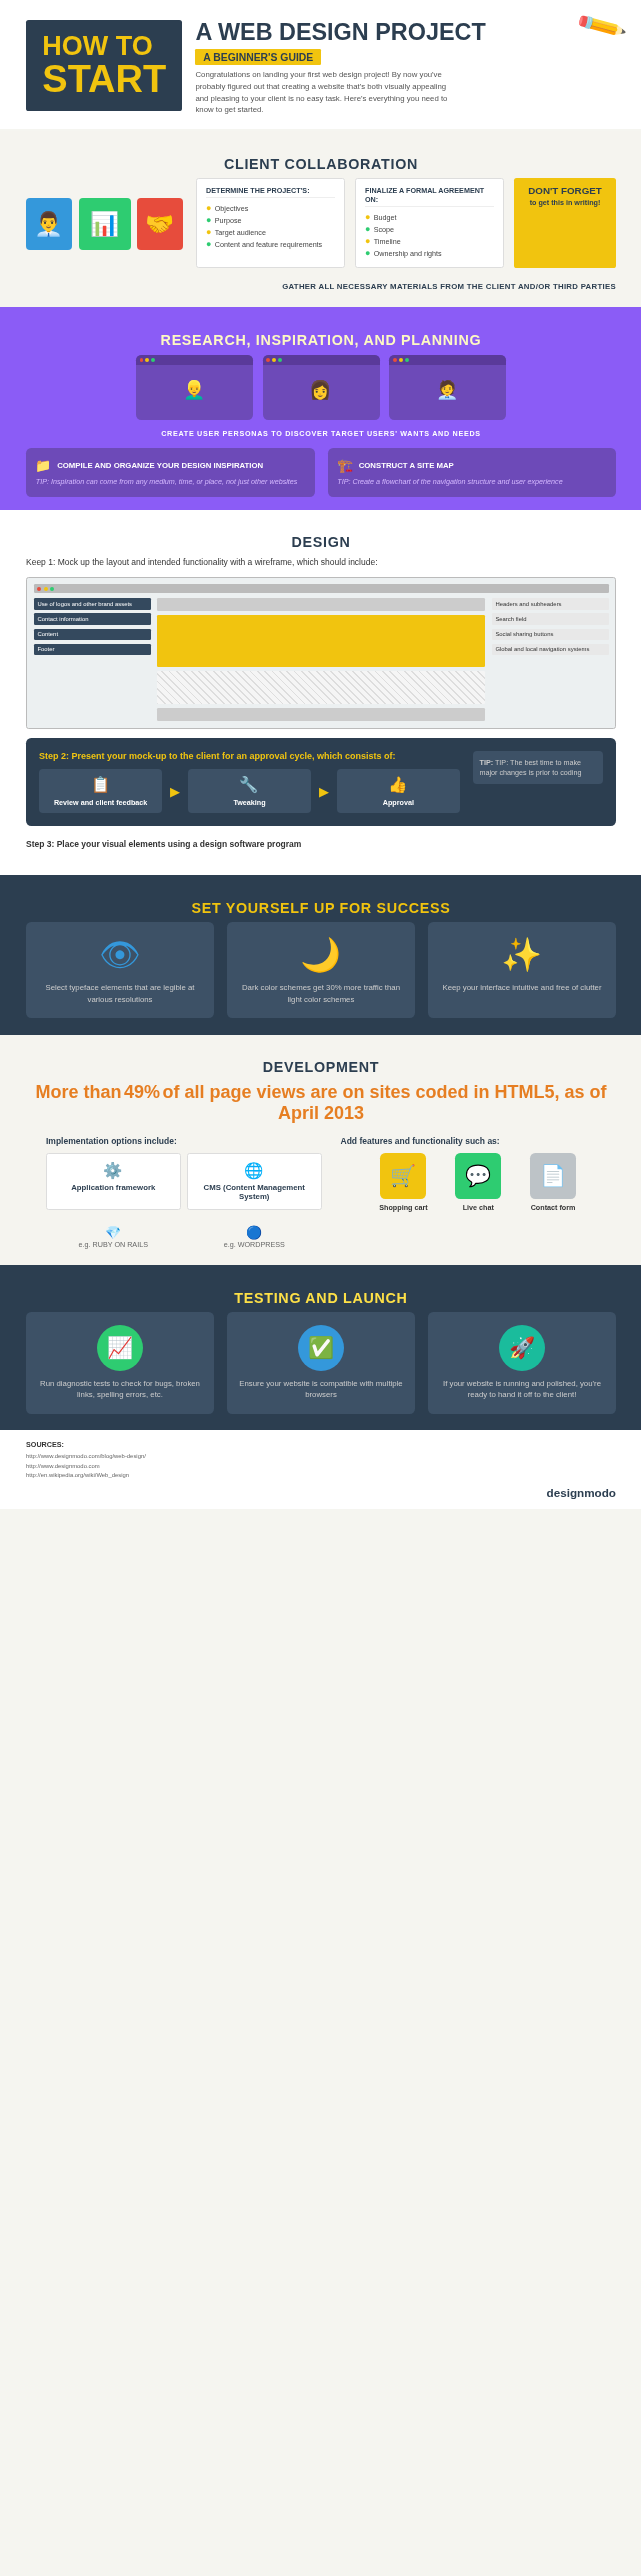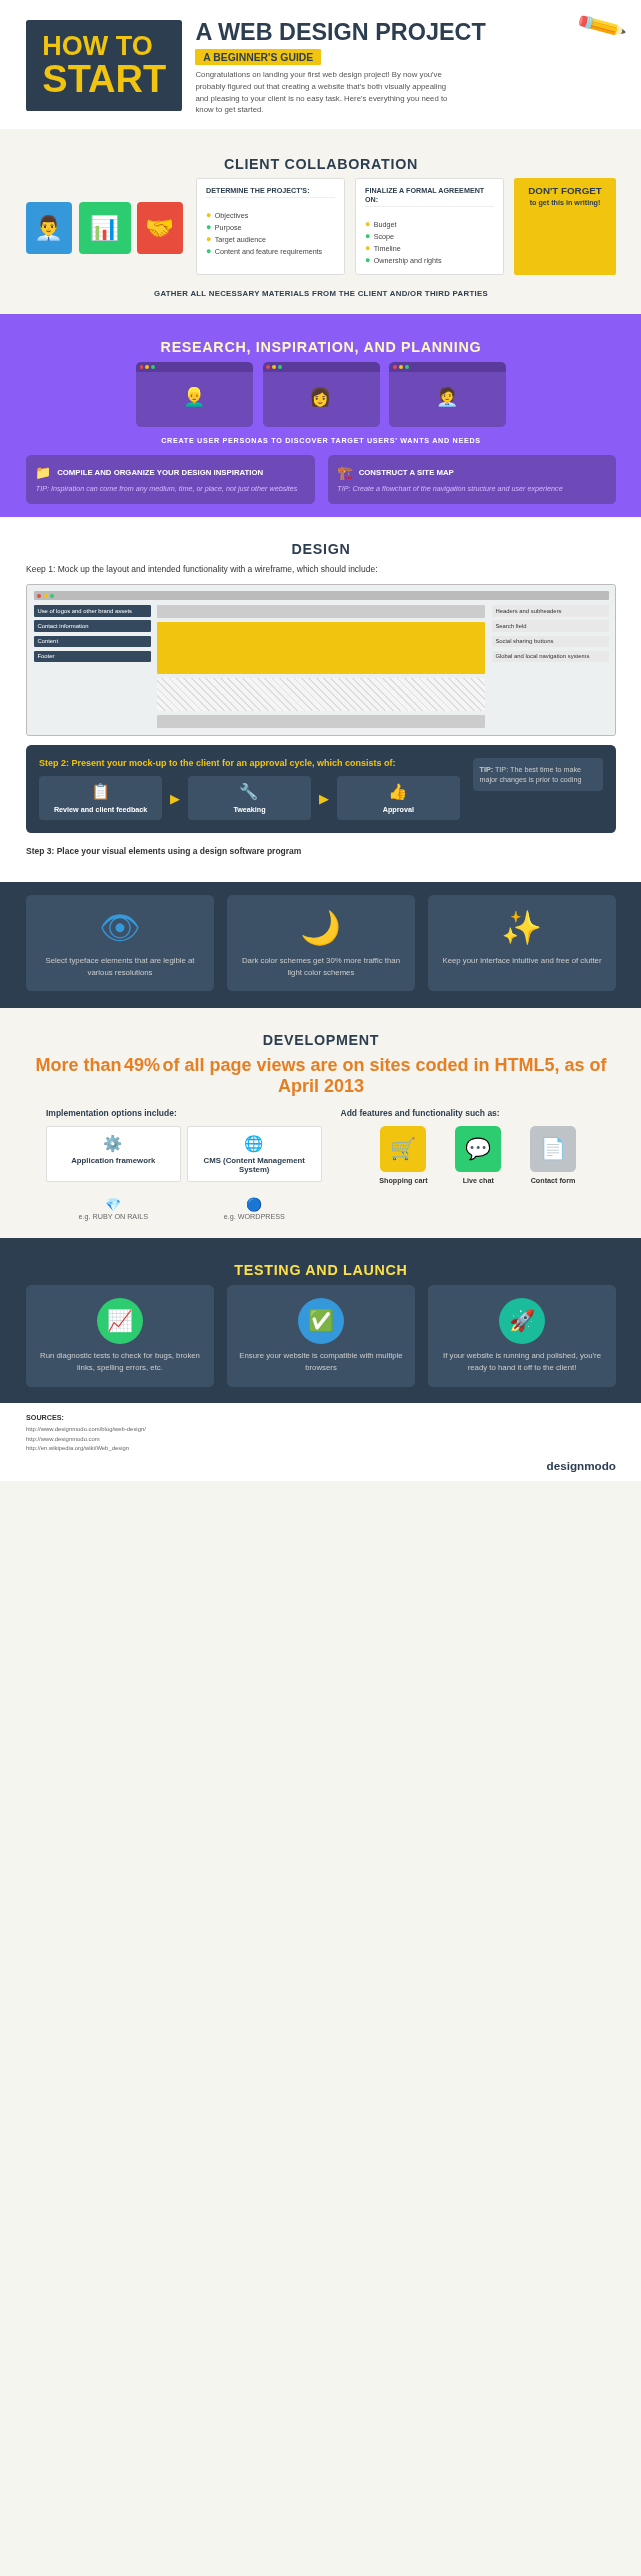--- a/index.html
+++ b/index.html
@@ -111,21 +111,21 @@
       border: 0.7px solid #ddd;
       border-radius: 2.6px;
       padding: 6.5px 9px;
       flex: 1;
     }
     .collab-box h4 {
       font-size: 7.2px;
       font-weight: 900;
       text-transform: uppercase;
       color: #2c3e50;
-      margin-bottom: 12px;
+      margin-bottom: 5px;
       border-bottom: 0.7px solid #eee;
       padding-bottom: 2.6px;
     }
     .collab-item {
       display: flex;
       align-items: center;
       gap: 3.3px;
       font-size: 7.2px;
       color: #444;
       margin: 2px 0;
@@ -146,21 +146,21 @@
     .dont-forget .df-main {
       font-size: 9.8px;
       font-weight: 900;
       text-transform: uppercase;
     }
     .gather-text {
       font-size: 7.8px;
       font-weight: bold;
       text-transform: uppercase;
       color: #2c3e50;
-      text-align: center;
+      text-align: right;
       margin-top: 6.5px;
       letter-spacing: 0.3px;
     }
 
     
     .research-section {
       background: #8b5cf6;
       padding: 13px 26px;
     }
     .research-section .section-title {
@@ -780,20 +780,21 @@
       <div class="step2-tip">
         <strong>TIP:</strong> <span>TIP: The best time to make major changes is prior to coding</span>
       </div>
     </div>
   </div>
 
   <p class="step3-text">Step 3: Place your visual elements using a design software program</p>
 </div>
 
 <div class="setup-section">
+  <div class="section-title">SET YOURSELF UP FOR SUCCESS</div>
   <div class="setup-cards">
     <div class="setup-card">
       <span class="sc-icon setup-eye">👁</span>
       <p>Select typeface elements that are legible at various resolutions</p>
     </div>
     <div class="setup-card">
       <span class="sc-icon setup-moon">🌙</span>
       <p>Dark color schemes get 30% more traffic than light color schemes</p>
     </div>
     <div class="setup-card">

